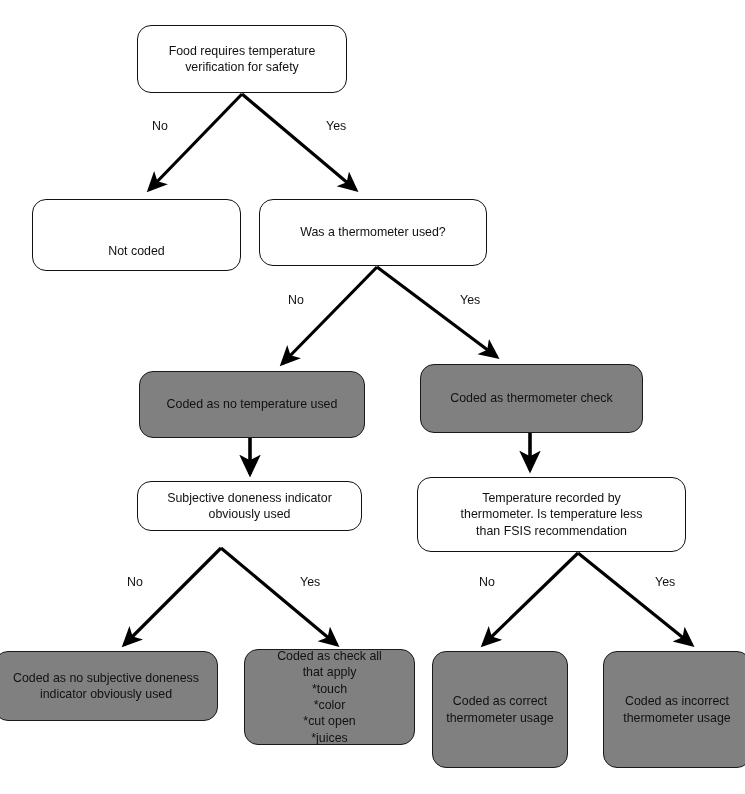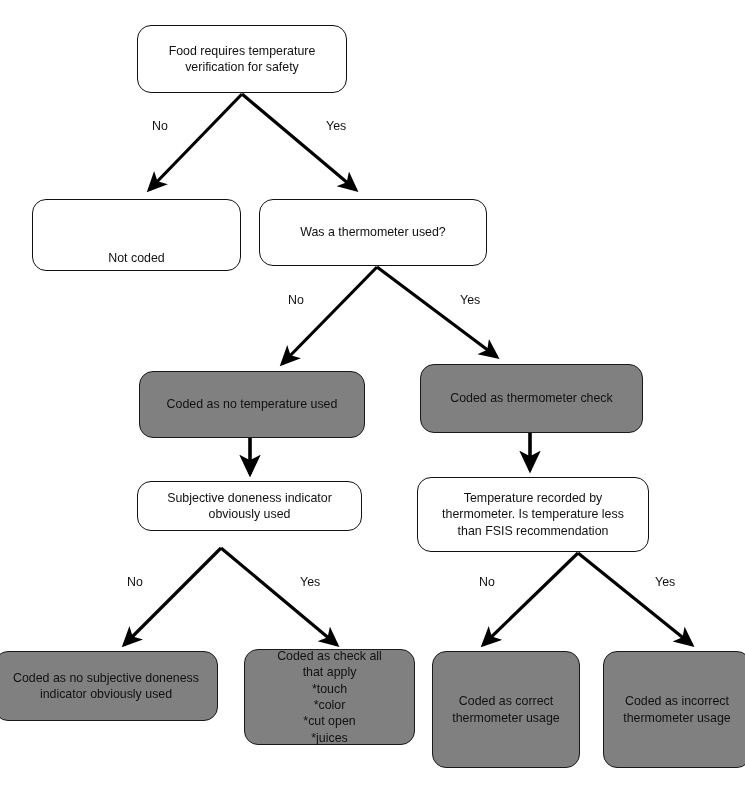--- a/index.html
+++ b/index.html
@@ -22,21 +22,21 @@
     position: absolute;
     box-sizing: border-box;
     border: 1.6px solid #111111;
     border-radius: 14px;
     display: flex;
     align-items: center;
     justify-content: center;
     text-align: center;
     font-size: 12.4px;
     line-height: 1.32;
-    padding: 4px 8px;
+    padding: 11px 8px;
     white-space: pre-line;
   }
   .node.white {
     background: #ffffff;
     color: #111111;
   }
   .node.gray {
     background: #808080;
     color: #111111;
     border-color: #1a1a1a;
@@ -111,21 +111,21 @@
     <span>Coded as no temperature used</span>
   </div>
   <div class="node gray" style="left:420px; top:364px; width:223px; height:69px;">
     <span>Coded as thermometer check</span>
   </div>
 
   <div class="node white" style="left:137px; top:481px; width:225px; height:50px;">
     <span>Subjective doneness indicator
 obviously used</span>
   </div>
-  <div class="node white" style="left:417px; top:477px; width:232px; height:75px;justify-content:center;">
+  <div class="node white" style="left:417px; top:477px; width:269px; height:75px;justify-content:center;">
     <span>Temperature recorded by
 thermometer. Is temperature less
 than FSIS recommendation</span>
   </div>
 
   <div class="edge-label" style="left:127px; top:575px;">No</div>
   <div class="edge-label" style="left:300px; top:575px;">Yes</div>
   <div class="edge-label" style="left:479px; top:575px;">No</div>
   <div class="edge-label" style="left:655px; top:575px;">Yes</div>
 
@@ -134,21 +134,21 @@
 indicator obviously used</span>
   </div>
   <div class="node gray" style="left:244px; top:649px; width:171px; height:96px;">
     <span>Coded as check all
 that apply
 *touch
 *color
 *cut open
 *juices</span>
   </div>
-  <div class="node gray" style="left:432px; top:651px; width:148px; height:117px;">
+  <div class="node gray" style="left:432px; top:651px; width:136px; height:117px;">
     <span>Coded as correct
 thermometer usage</span>
   </div>
   <div class="node gray" style="left:603px; top:651px; width:148px; height:117px;">
     <span>Coded as incorrect
 thermometer usage</span>
   </div>
 
 </div>
 

